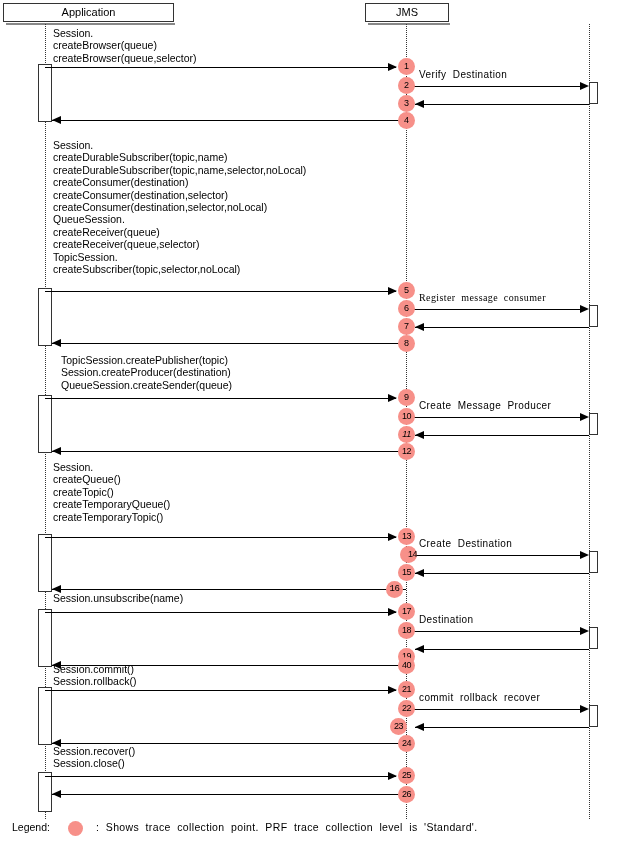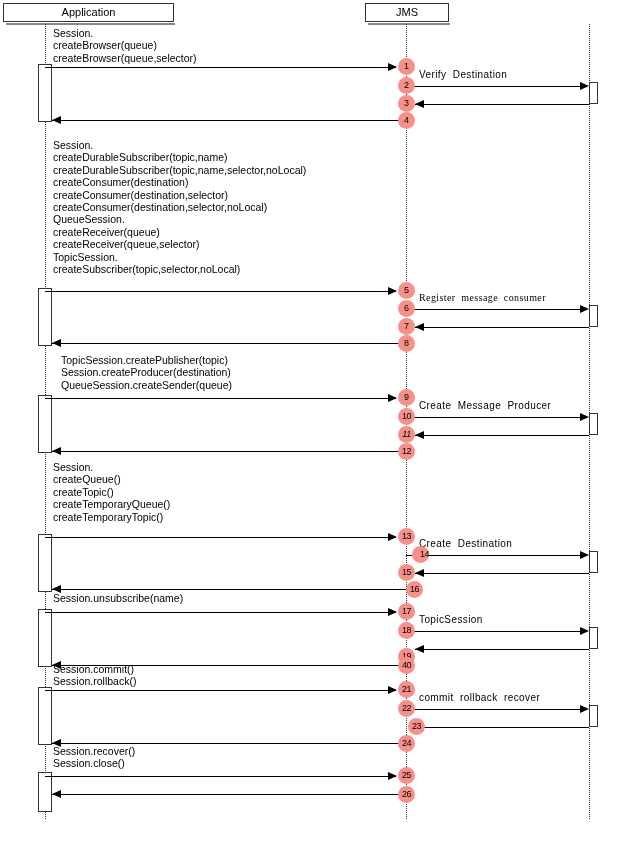--- a/index.html
+++ b/index.html
@@ -143,39 +143,39 @@
   <div class="msgline" style="left:406px;top:555px;width:175px;"></div>
   <div class="arrowR" style="left:580px;top:551px;"></div>
   <div class="msgline" style="left:415px;top:573px;width:174px;"></div>
   <div class="arrowL" style="left:415px;top:569px;"></div>
   <div class="msgline" style="left:52px;top:589px;width:354px;"></div>
   <div class="arrowL" style="left:52px;top:585px;"></div>
 
   <div class="mlabel" style="left:419px;top:538px;">Create  Destination</div>
 
   <div class="tp two" style="left:398px;top:528px;">13</div>
-  <div class="tp two" style="left:412px;top:546px;text-align:right;">14</div>
+  <div class="tp two" style="left:400px;top:546px;text-align:right;">14</div>
   <div class="tp two" style="left:398px;top:564px;">15</div>
-  <div class="tp two" style="left:406px;top:581px;">16</div>
+  <div class="tp two" style="left:386px;top:581px;font-family:Liberation Mono, monospace;">16</div>
 
   <div class="txt" style="left:53px;top:592px;"><span>Session.unsubscribe(name)</span></div>
 
   <div class="act" style="left:38px;top:609px;width:14px;height:58px;"></div>
   <div class="act" style="left:589px;top:627px;width:9px;height:22px;"></div>
 
   <div class="msgline" style="left:45px;top:612px;width:351px;"></div>
   <div class="arrowR" style="left:388px;top:608px;"></div>
   <div class="msgline" style="left:406px;top:631px;width:175px;"></div>
   <div class="arrowR" style="left:580px;top:627px;"></div>
   <div class="msgline" style="left:415px;top:649px;width:174px;"></div>
   <div class="arrowL" style="left:415px;top:645px;"></div>
   <div class="msgline" style="left:52px;top:665px;width:354px;"></div>
   <div class="arrowL" style="left:52px;top:661px;"></div>
 
-  <div class="mlabel" style="left:419px;top:614px;">TopicSession</div>
+  <div class="mlabel" style="left:419px;top:614px;">Destination</div>
 
   <div class="tp two" style="left:398px;top:603px;">17</div>
   <div class="tp two" style="left:398px;top:622px;">18</div>
   <div class="tp two" style="left:398px;top:648px;">19</div>
   <div class="tp two" style="left:398px;top:657px;">40</div>
 
   <div class="txt" style="left:53px;top:663px;"><span>Session.commit()</span><br><span>Session.rollback()</span></div>
 
   <div class="act" style="left:38px;top:687px;width:14px;height:58px;"></div>
   <div class="act" style="left:589px;top:705px;width:9px;height:22px;"></div>
@@ -186,29 +186,34 @@
   <div class="arrowR" style="left:580px;top:705px;"></div>
   <div class="msgline" style="left:415px;top:727px;width:174px;"></div>
   <div class="arrowL" style="left:415px;top:723px;"></div>
   <div class="msgline" style="left:52px;top:743px;width:354px;"></div>
   <div class="arrowL" style="left:52px;top:739px;"></div>
 
   <div class="mlabel" style="left:419px;top:692px;">commit  rollback  recover</div>
 
   <div class="tp two" style="left:398px;top:681px;">21</div>
   <div class="tp two" style="left:398px;top:700px;">22</div>
-  <div class="tp two" style="left:408px;top:718px;">23</div>
+  <div class="tp two" style="left:390px;top:718px;">23</div>
   <div class="tp two" style="left:398px;top:735px;">24</div>
 
   <div class="txt" style="left:53px;top:745px;"><span>Session.recover()</span><br><span>Session.close()</span></div>
 
   <div class="act" style="left:38px;top:772px;width:14px;height:40px;"></div>
 
   <div class="msgline" style="left:45px;top:776px;width:351px;"></div>
   <div class="arrowR" style="left:388px;top:772px;"></div>
   <div class="msgline" style="left:52px;top:794px;width:354px;"></div>
   <div class="arrowL" style="left:52px;top:790px;"></div>
 
   <div class="tp two" style="left:398px;top:767px;">25</div>
   <div class="tp two" style="left:398px;top:786px;">26</div>
 
+  <div class="legend-row">
+    <span class="legend-label">Legend:</span>
+    <span class="legend-dot"></span>
+    <span class="legend-text">:  Shows  trace  collection  point.  PRF  trace  collection  level  is  'Standard'.</span>
+  </div>
 
 </div>
 
 </body></html>

